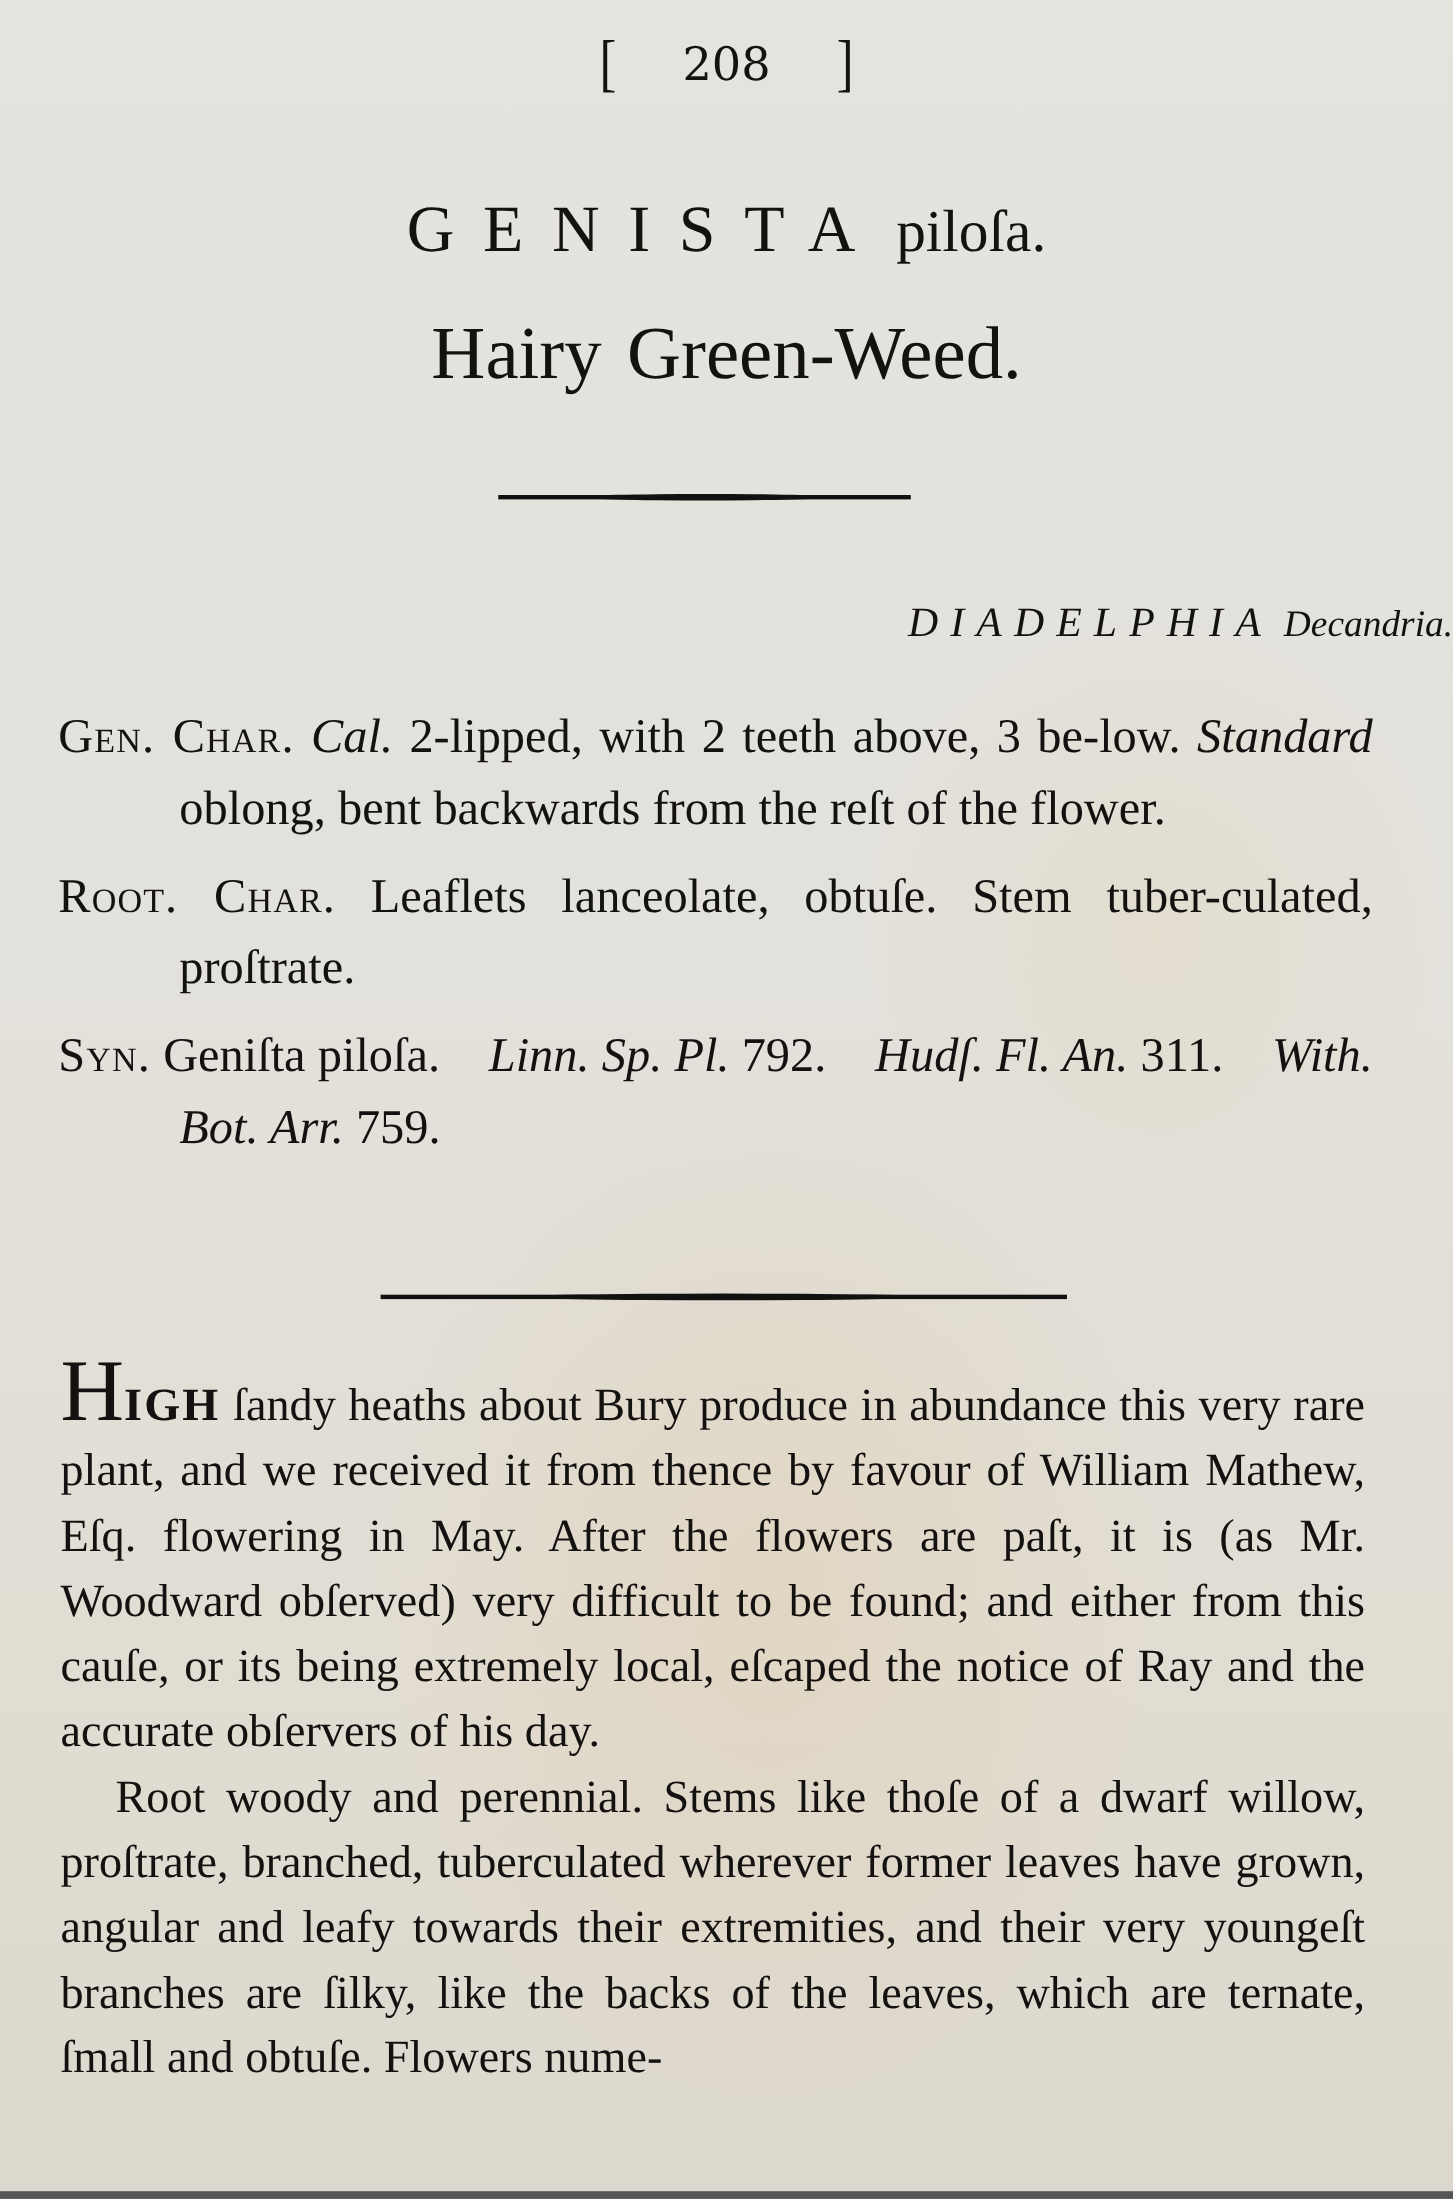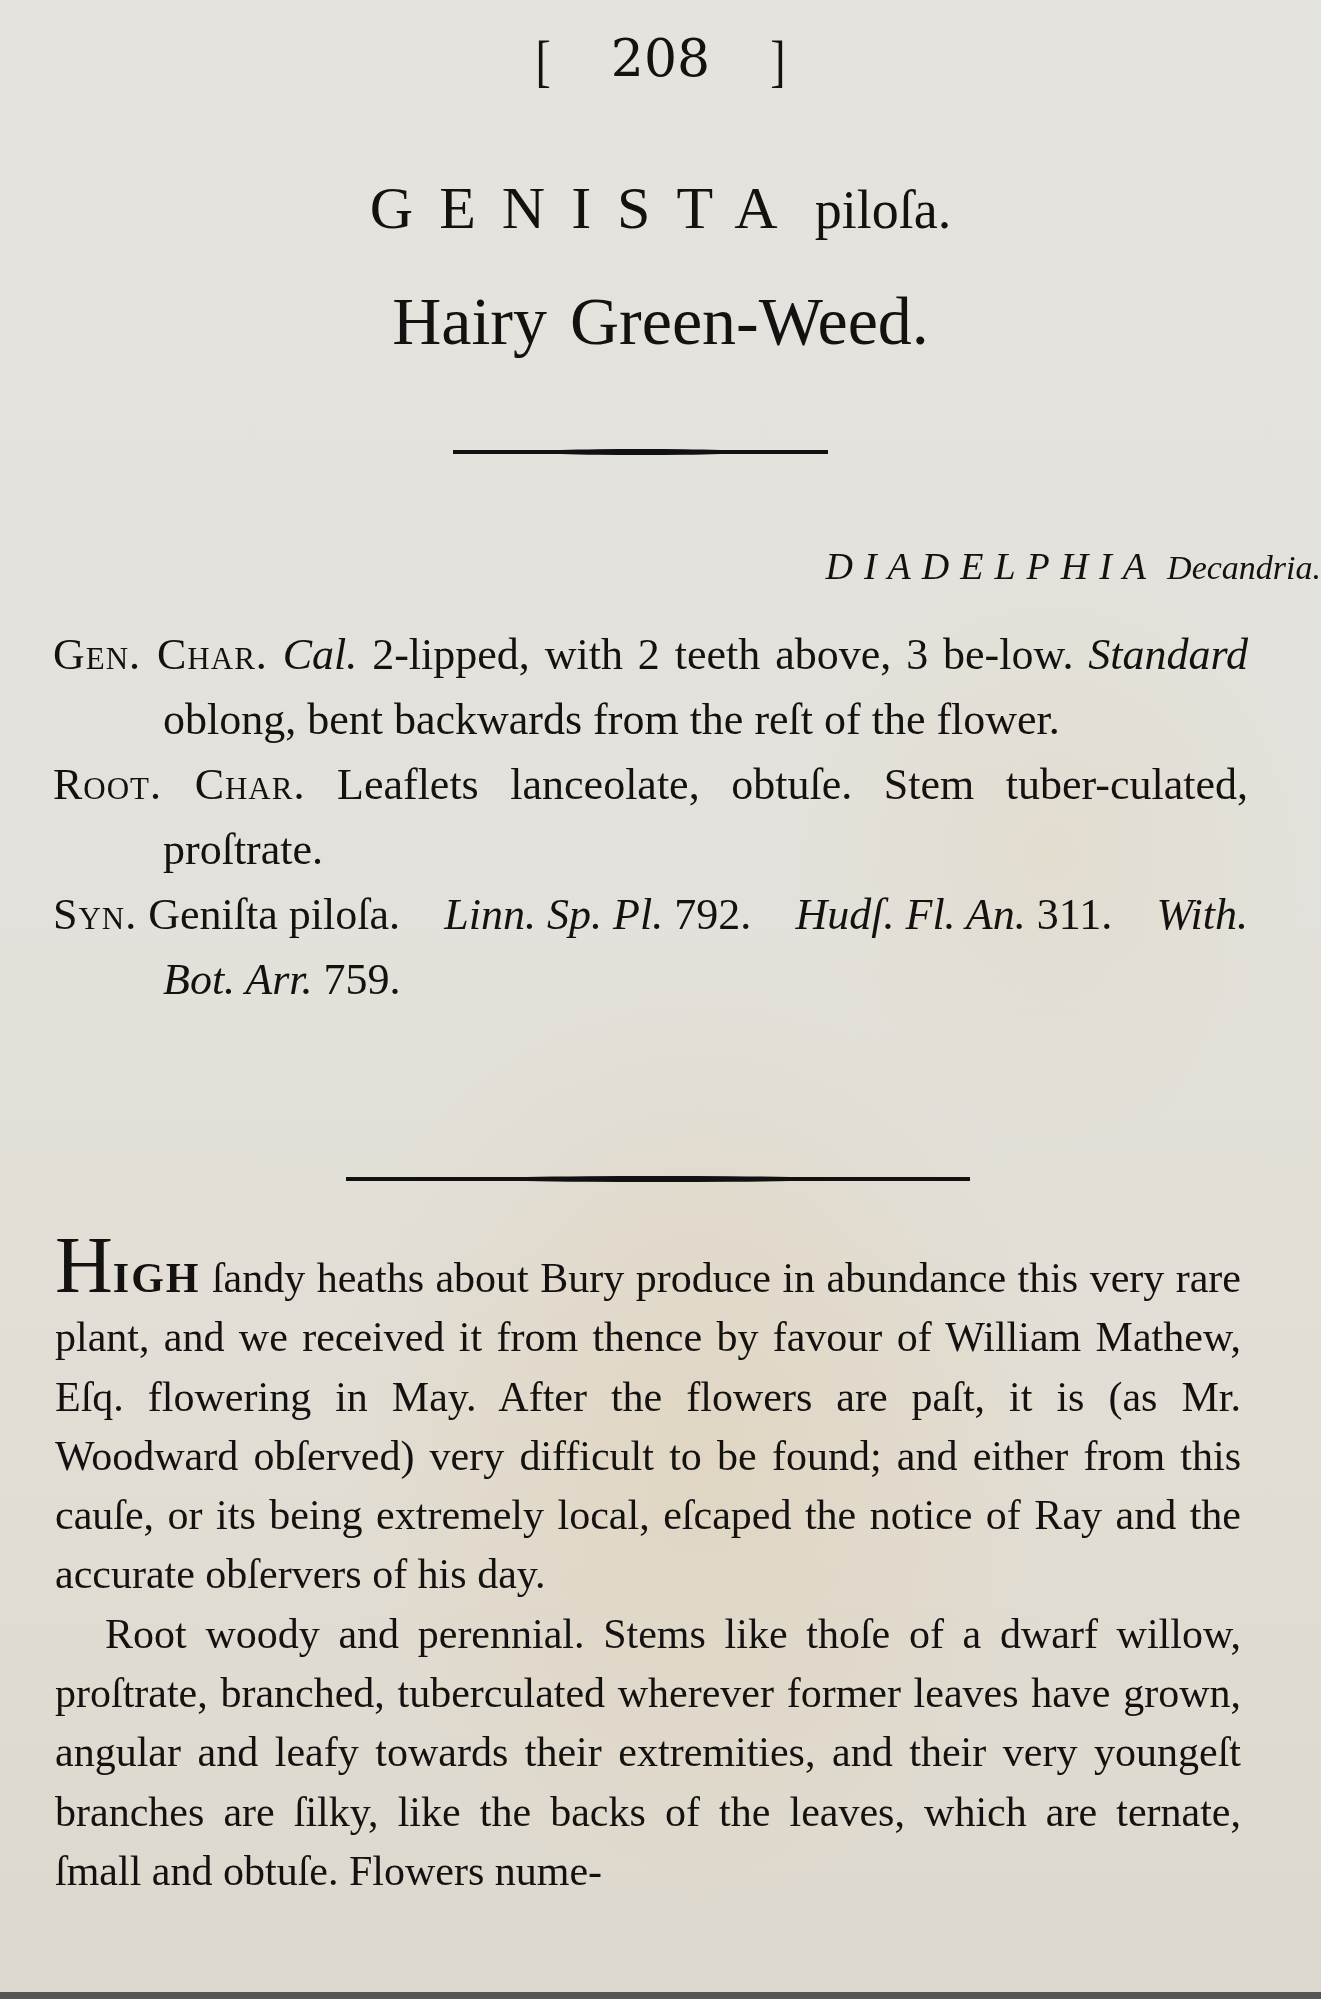--- a/index.html
+++ b/index.html
@@ -11,37 +11,37 @@
       linear-gradient(180deg, #e4e3de 0%, #e3e1db 45%, #e2ddd3 75%, #ddd8ce 100%);
     font-family: "Liberation Serif", "DejaVu Serif", serif;
     color: #141210;
   }
   .abs { position: absolute; }
   .center { left: 0; width: 1321px; text-align: center; }
 
   
   .pageno { top: 22px; font-size: 46px; line-height: 72px; }
   .pageno .br { display: inline-block; transform: scaleY(1.25); font-weight: normal; }
-  .pageno .num { margin: 0 60px; font-family: "DejaVu Serif", serif; font-size: 52px; }
+  .pageno .num { margin: 0 60px; font-family: "DejaVu Serif", serif; font-size: 42px; }
 
   .genus-title { top: 168px; font-size: 60px; line-height: 80px; }
   .genus-title .genus { letter-spacing: 26px; }
   .genus-title .species { font-size: 54px; margin-left: 11px; }
 
   .common-name { top: 286px; font-size: 68px; line-height: 70px; word-spacing: 6px; }
 
   .rule { height: 0; border-top: 4px solid #111; }
   .rule::after { content: ""; position: absolute; left: 20%; right: 20%; top: -5px; height: 6px; background: #111; border-radius: 50%; }
 
   .classis { top: 540px; font-size: 38px; line-height: 52px; font-style: italic; text-align: right; }
   .classis .cls { letter-spacing: 11px; }
   .classis .ord { font-size: 34px; margin-left: 10px; }
 
   .char-block { left: 53px; width: 1195px; font-size: 44px; line-height: 65px; }
-  .char-entry { padding-left: 110px; text-indent: -110px; text-align: justify; }
+  .char-entry { padding-left: 110px; text-indent: -110px; text-align: justify; margin-top: 15px; }
   .sc { font-variant: small-caps; letter-spacing: 1px; }
   .it { font-style: italic; }
 
   .body-text { left: 55px; top: 1245px; width: 1186px; font-size: 42px; line-height: 59.3px; text-align: justify; }
   .body-text p { margin: 0; }
   .body-text p + p { text-indent: 50px; }
   .dropcap { font-size: 80px; line-height: 40px; }
   .smallcaps-word { font-variant: small-caps; letter-spacing: 2px; font-weight: bold; }
   .bottom-shade { left: 0; top: 1992px; width: 1321px; height: 7px; background: #555; }
 </style>

